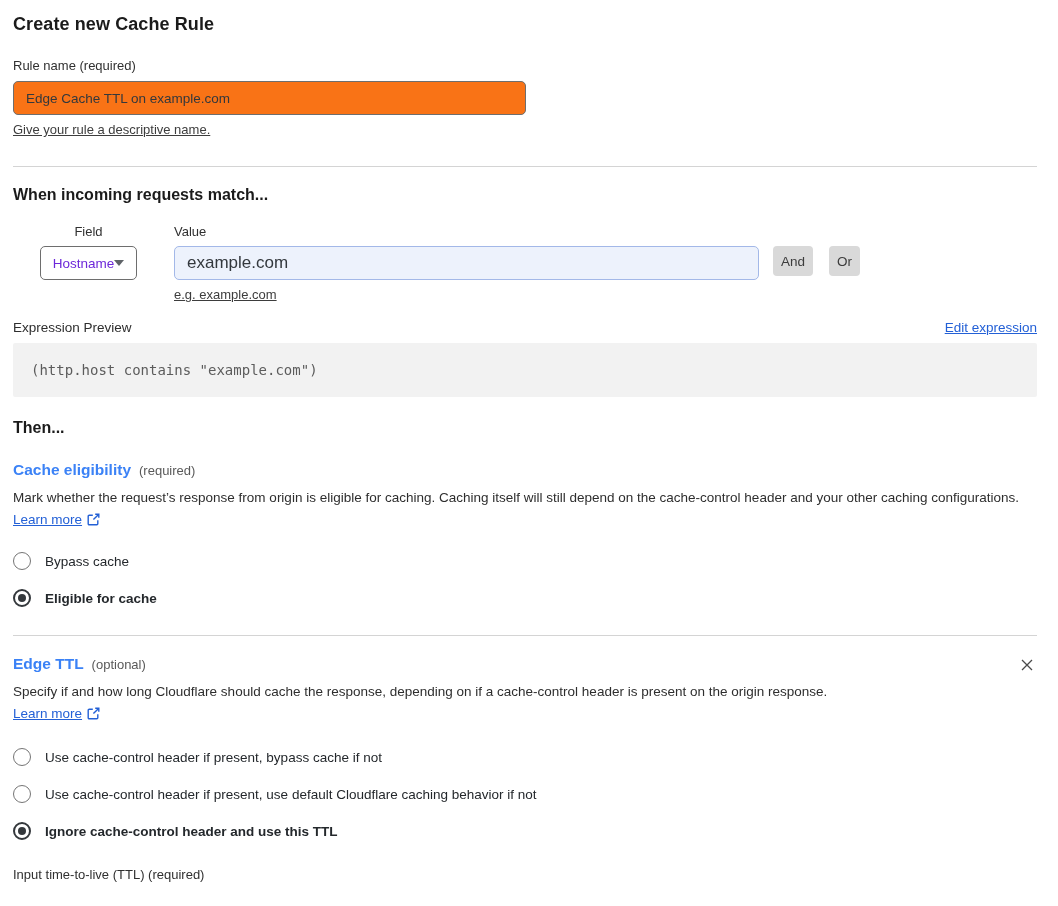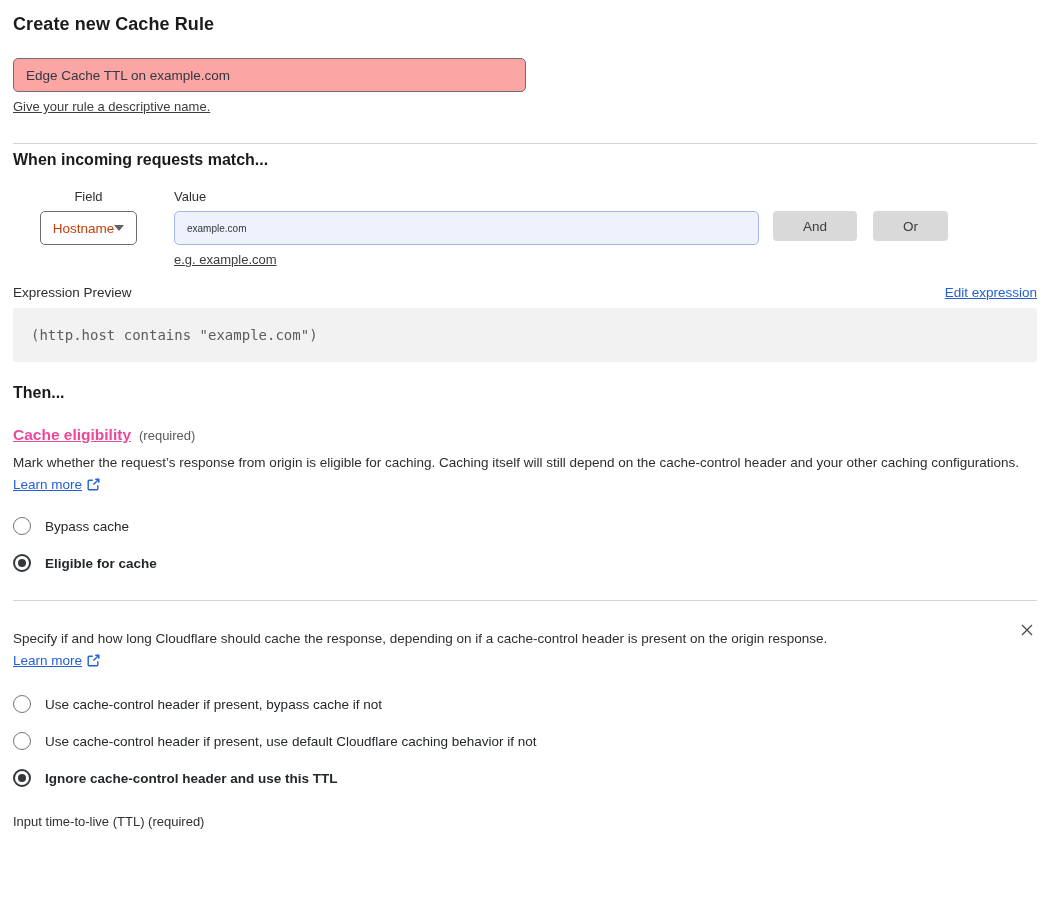--- a/index.html
+++ b/index.html
@@ -10,64 +10,64 @@
     color:#1d1d1d;
     padding:14px 21px 0 13px;
     overflow:hidden;
   }
   .page-title { font-size:18px; font-weight:700; color:#1b1b1b; letter-spacing:.1px; }
 
   .field-label { font-size:13px; color:#303030; }
   .text-input {
     display:flex; align-items:center;
     height:34px; border:1px solid #6e6e6e; border-radius:5px;
-    padding:0 12px; font-size:13.5px; color:#33383d; background:#fca5a5;
+    padding:0 12px; font-size:13.5px; color:#33383d; background:#f97316;
   }
   .help-text { font-size:13px; color:#3d3d3d;text-decoration:underline; }
 
   .divider { border:none; border-top:1px solid #d4d4d4; margin:0; }
 
   .section-heading { font-size:16px; font-weight:700; color:#1b1b1b; }
 
   
   .match-row { display:flex; align-items:flex-start; margin-top:20px; }
   .match-col { display:flex; flex-direction:column; }
   .match-col .field-label { margin-bottom:7px; }
   .select-box {
     display:flex; align-items:center; justify-content:space-between;
     height:34px; border:1px solid #6e6e6e; border-radius:5px;
-    padding:0 12px; font-size:13.5px; color:#c2410c; background:#fff; cursor:pointer;
+    padding:0 12px; font-size:13.5px; color:#6d28d9; background:#fff; cursor:pointer;
   }
   .caret-down {
     width:0; height:0;
     border-left:5px solid transparent; border-right:5px solid transparent;
     border-top:6px solid #5f6368;
   }
   .value-input {
     height:34px; border:1px solid #a3b8e8; border-radius:5px; background:#edf2fc;
-    display:flex; align-items:center; padding:0 12px; font-size:10px; color:#33383d;
+    display:flex; align-items:center; padding:0 12px; font-size:17px; color:#33383d;
   }
   .chip-btn {
-    height:30px; padding:0 30px; border:none; border-radius:4px;
+    height:30px; padding:0 8px; border:none; border-radius:4px;
     background:#d9d9d9; color:#3c3c3c; font-size:13.5px;
     font-family:"Liberation Sans", sans-serif; cursor:pointer;
   }
 
   
   .expr-row { display:flex; justify-content:space-between; align-items:flex-end; margin-top:18px; }
   .expr-label { font-size:13.5px; color:#2e2e2e; }
   .link { color:#2360d6; font-size:13.5px; text-decoration:underline; cursor:pointer; }
   .code-block {
     margin-top:8px; background:#f2f2f2; border-radius:2px;
     padding:19px 18px; font-family:"DejaVu Sans Mono", monospace;
     font-size:14px; color:#5c5c5c;
   }
 
   .sub-heading-row { display:flex; align-items:baseline; }
-  .sub-heading { font-size:15.5px; font-weight:700; color:#ec4899;text-decoration:underline; }
+  .sub-heading { font-size:15.5px; font-weight:700; color:#3b82f6; }
   .badge { font-size:13px; color:#595959; margin-left:8px; }
   .desc { font-size:13.5px; color:#2e2e2e; line-height:22px; }
 
   
   .radio-row { display:flex; align-items:center; margin-top:19px; cursor:pointer; }
   .radio {
     width:18px; height:18px; border-radius:50%; border:1.5px solid #757575;
     display:flex; align-items:center; justify-content:center; background:#fff; flex:none;
   }
   .radio-row.selected .radio { border:2px solid #34383c; }
@@ -80,29 +80,30 @@
   .edge-header { display:flex; justify-content:space-between; align-items:flex-start; }
   .close-btn { background:none; border:none; cursor:pointer; padding:2px; line-height:0; }
   .ext-icon { margin-left:5px; vertical-align:-2px; }
 </style>
 </head>
 <body>
 
 <h1 class="page-title">Create new Cache Rule</h1>
 
 <div style="margin-top:23px;">
+  <div class="field-label">Rule name (required)</div>
   <div class="text-input" style="width:513px; margin-top:8px;">
     <span>Edge Cache TTL on example.com</span>
   </div>
   <div class="help-text" style="margin-top:7px;">Give your rule a descriptive name.</div>
 </div>
 
 <hr class="divider" style="margin-top:29px;">
 
-<h2 class="section-heading" style="margin-top:7px;">When incoming requests match...</h2>
+<h2 class="section-heading" style="margin-top:19px;">When incoming requests match...</h2>
 
 <div class="match-row">
   <div class="match-col" style="width:151px;align-items:center;">
     <div class="field-label">Field</div>
     <div class="select-box">
       <span>Hostname</span>
       <span class="caret-down"></span>
     </div>
   </div>
   <div class="match-col" style="width:585px; margin-left:10px;">
@@ -142,20 +143,24 @@
 </div>
 <div class="radio-row selected">
   <span class="radio"></span>
   <span class="radio-label">Eligible for cache</span>
 </div>
 
 <hr class="divider" style="margin-top:28px;">
 
 <div class="edge-header" style="margin-top:19px;">
   <div>
+    <div class="sub-heading-row">
+      <span class="sub-heading">Edge TTL</span>
+      <span class="badge">(optional)</span>
+    </div>
     <p class="desc" style="margin-top:8px; max-width:830px;"><span>Specify if and how long Cloudflare should cache the response, depending on if a cache-control header is present on the origin response. </span><a class="link">Learn more</a><svg class="ext-icon" width="13" height="13" viewBox="0 0 13 13" fill="none" stroke="#2360d6" stroke-width="1.4">
           <path d="M10.8 7.2v3.6a1 1 0 0 1-1 1H2.2a1 1 0 0 1-1-1V3.2a1 1 0 0 1 1-1h3.6"></path>
           <path d="M8.2 1.2h3.6v3.6"></path>
           <path d="M11.6 1.4L6.4 6.6"></path>
         </svg></p>
   </div>
   <button class="close-btn">
     <svg width="16" height="16" viewBox="0 0 16 16" fill="none" stroke="#4a4a4a" stroke-width="1.3">
         <path d="M3 3l10 10M13 3L3 13"></path>
       </svg>

